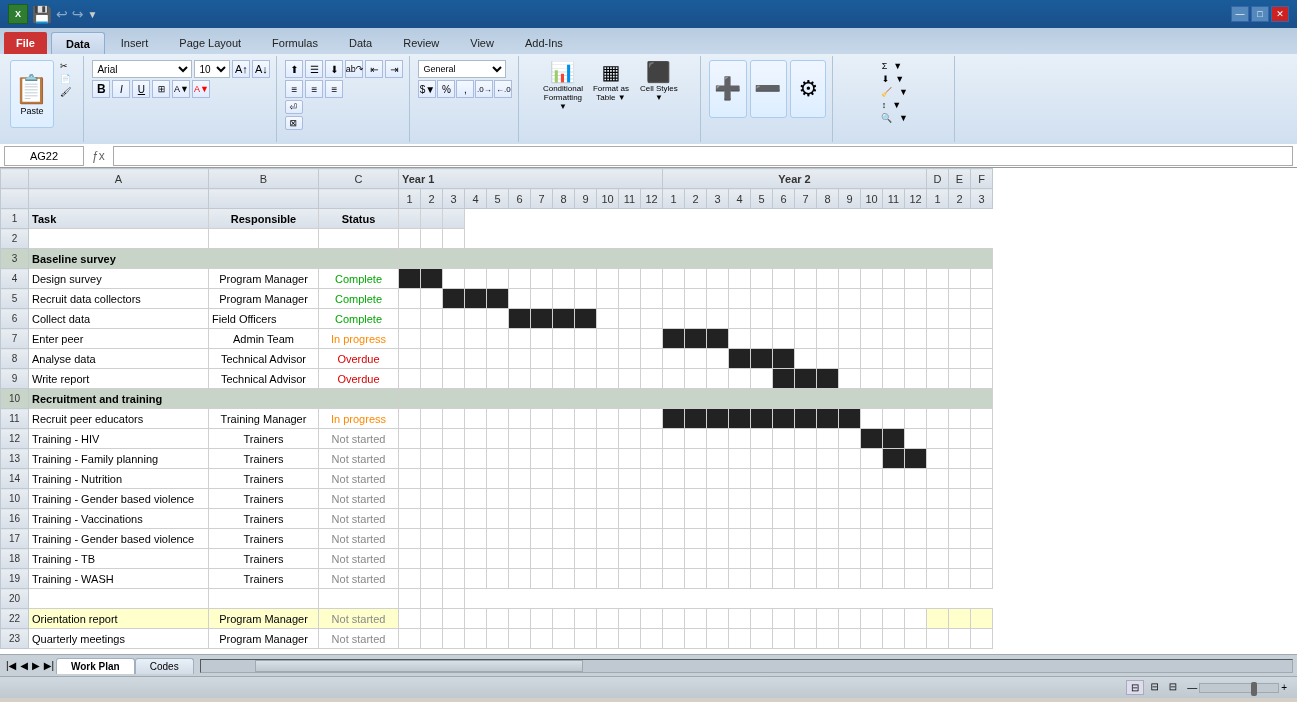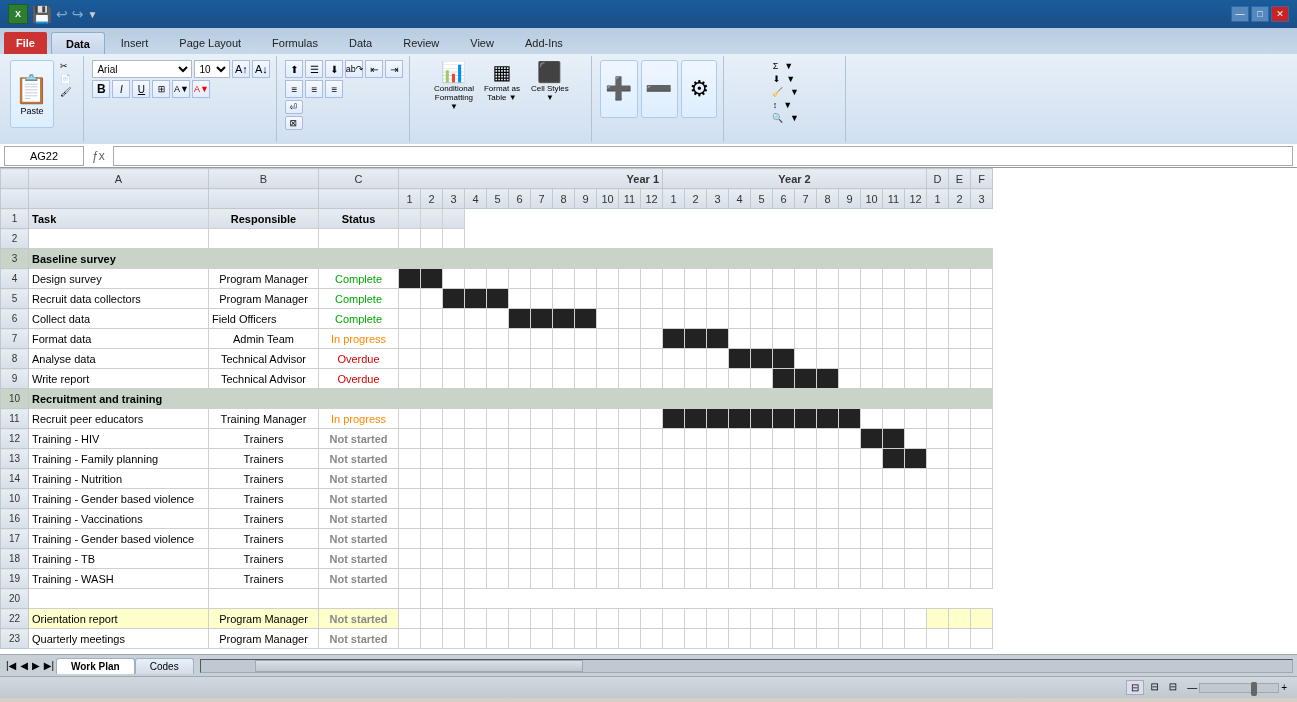--- a/index.html
+++ b/index.html
@@ -245,21 +245,21 @@
     }
     table.sheet .col-a { width: 180px; }
     table.sheet .col-b { width: 110px; }
     table.sheet .col-c { width: 80px; }
     table.sheet .col-gantt { width: 22px; }
 
     
     .status-complete { color: #00aa00; }
     .status-inprogress { color: #ff8800; }
     .status-overdue { color: #dd0000; }
-    .status-notstarted { color: #888888; font-weight: bold; }
+    .status-notstarted { color: #888888; }
 
     
     .section-row td { background: #c8d4c8 !important; font-weight: bold; }
 
     
     .gantt-filled { background: #222 !important; }
     .gantt-empty { background: white; }
 
     
     #statusbar {
@@ -413,20 +413,35 @@
         <span></span>
       </div>
       <div class="wrap-btn">
         <span>⊠</span>
         <span></span>
       </div>
     </div>
     <span class="ribbon-group-label"></span>
   </div>
 
+  <div class="ribbon-group number-group">
+    <div class="ribbon-group-content" style="flex-direction:column;gap:2px">
+      <select class="num-format-select">
+        <option>General</option>
+      </select>
+      <div style="display:flex;gap:1px;align-items:center">
+        <div class="icon-btn" style="font-size:10px">$▼</div>
+        <div class="icon-btn" style="font-size:10px">%</div>
+        <div class="icon-btn" style="font-size:10px">,</div>
+        <div class="icon-btn" style="font-size:8px">.0→</div>
+        <div class="icon-btn" style="font-size:8px">←.0</div>
+      </div>
+    </div>
+    <span class="ribbon-group-label"></span>
+  </div>
 
   <div class="ribbon-group styles-group">
     <div class="ribbon-group-content" style="gap:4px">
       <div class="conditional-btn">
         <div class="cond-icon">📊</div>
         <span style="font-size:8px">Conditional Formatting ▼</span>
       </div>
       <div class="conditional-btn">
         <div class="cond-icon">▦</div>
         <span style="font-size:8px">Format as Table ▼</span>
@@ -498,21 +513,21 @@
 
 <div id="spreadsheet-container">
   <div id="sheet-table-wrap">
     <table class="sheet" id="sheet-table">
       <thead id="sheet-thead">
           <tr>
             <th class="row-num col-header" style="width: 28px;"></th>
             <th class="col-header col-a">A</th>
             <th class="col-header col-b">B</th>
             <th class="col-header col-c">C</th>
-            <th colspan="12" class="col-header" style="text-align: right; font-weight: bold;">Year 1</th>
+            <th colspan="12" class="col-header" style="text-align: left; font-weight: bold;">Year 1</th>
             <th colspan="12" class="col-header" style="text-align: center; font-weight: bold;">Year 2</th>
             <th class="col-header col-gantt">D</th>
             <th class="col-header col-gantt">E</th>
             <th class="col-header col-gantt">F</th>
           </tr>
           <tr>
             <th class="row-num col-header"></th>
             <th class="col-header col-a"></th>
             <th class="col-header col-b"></th>
             <th class="col-header col-c"></th>
@@ -663,21 +678,21 @@
             <td class="col-gantt gantt-empty"></td>
             <td class="col-gantt gantt-empty"></td>
             <td class="col-gantt gantt-empty"></td>
             <td class="col-gantt gantt-empty"></td>
             <td class="col-gantt"></td>
             <td class="col-gantt"></td>
             <td class="col-gantt"></td>
           </tr>
           <tr>
             <td class="row-num">7</td>
-            <td class="col-a">Format data</td>
+            <td class="col-a">Enter peer</td>
             <td class="col-b" style="text-align: center;">Admin Team</td>
             <td class="col-c status-inprogress" style="text-align: center;">In progress</td>
             <td class="col-gantt gantt-empty"></td>
             <td class="col-gantt gantt-empty"></td>
             <td class="col-gantt gantt-empty"></td>
             <td class="col-gantt gantt-empty"></td>
             <td class="col-gantt gantt-empty"></td>
             <td class="col-gantt gantt-empty"></td>
             <td class="col-gantt gantt-empty"></td>
             <td class="col-gantt gantt-empty"></td>

